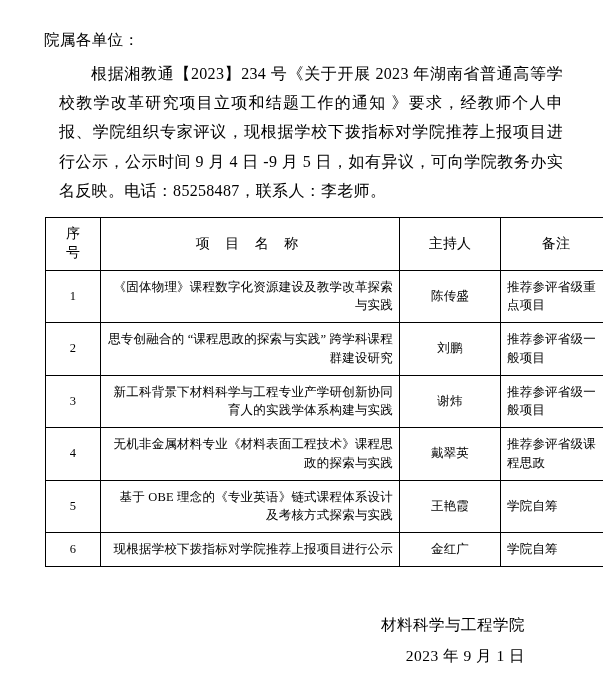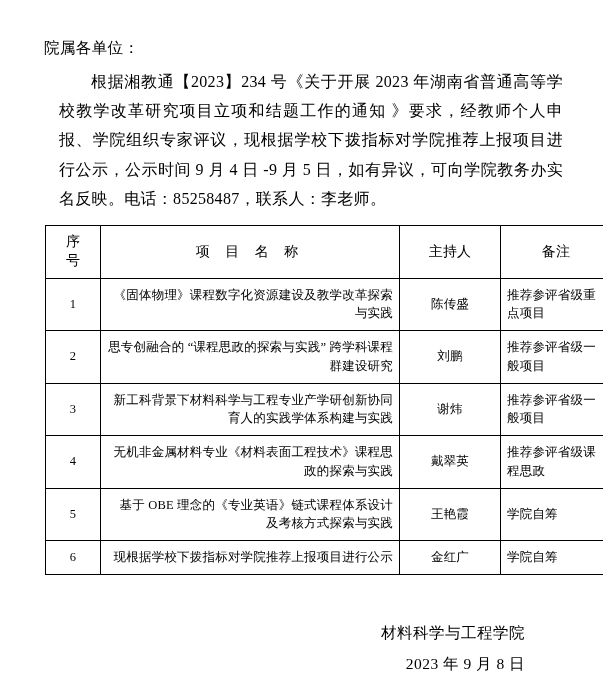--- a/index.html
+++ b/index.html
@@ -11,21 +11,21 @@
     height: 682px;
     background: #ffffff;
     font-family: "Liberation Serif", "DejaVu Serif", serif;
     color: #000000;
     overflow: hidden;
   }
   .page {
     width: 603px;
     height: 682px;
     box-sizing: border-box;
-    padding: 36px 40px 0 44px;
+    padding: 28px 40px 0 44px;
     position: relative;
   }
   .salutation {
     font-size: 15.5px;
     line-height: 1.5;
     margin-bottom: 8px;
     letter-spacing: 0.4px;
   }
   .body-para {
     font-size: 16px;
@@ -151,16 +151,16 @@
         <td class="c-no">6</td>
         <td class="c-name">现根据学校下拨指标对学院推荐上报项目进行公示</td>
         <td class="c-leader">金红广</td>
         <td class="c-remark">学院自筹</td>
       </tr>
     </tbody>
   </table>
 
   <div class="signature-block">
     <div>材料科学与工程学院</div>
-    <div>2023 年 9 月 8 日</div>
+    <div>2023 年 9 月 1 日</div>
   </div>
 
 </div>
 
 </body></html>

